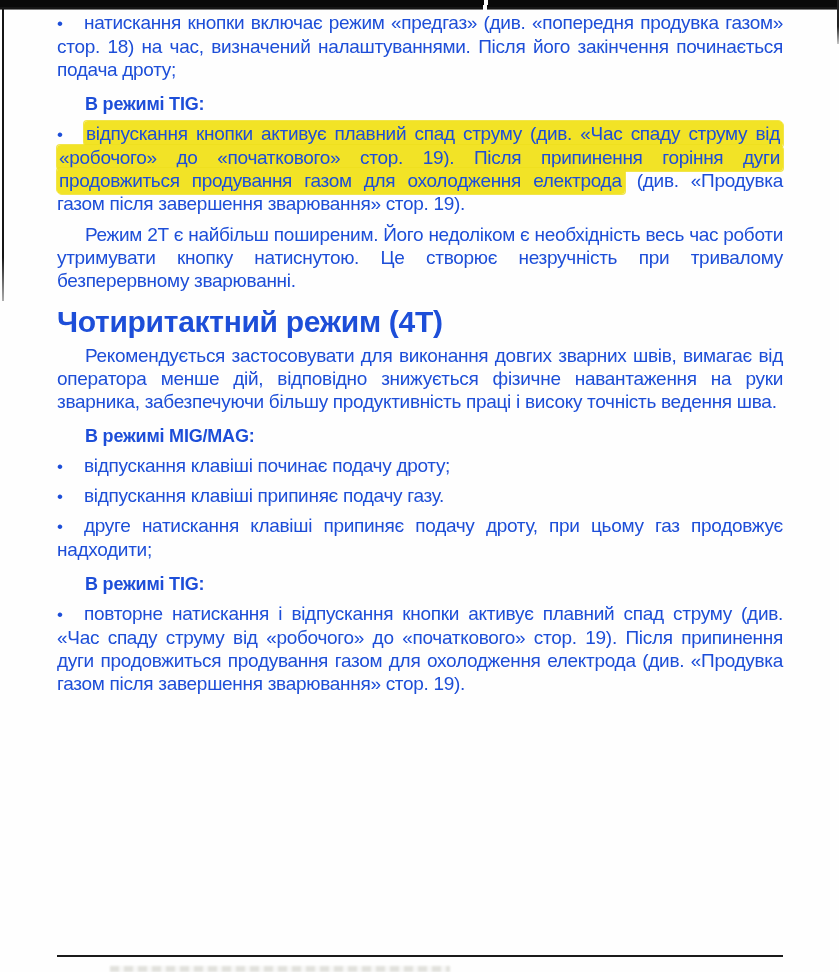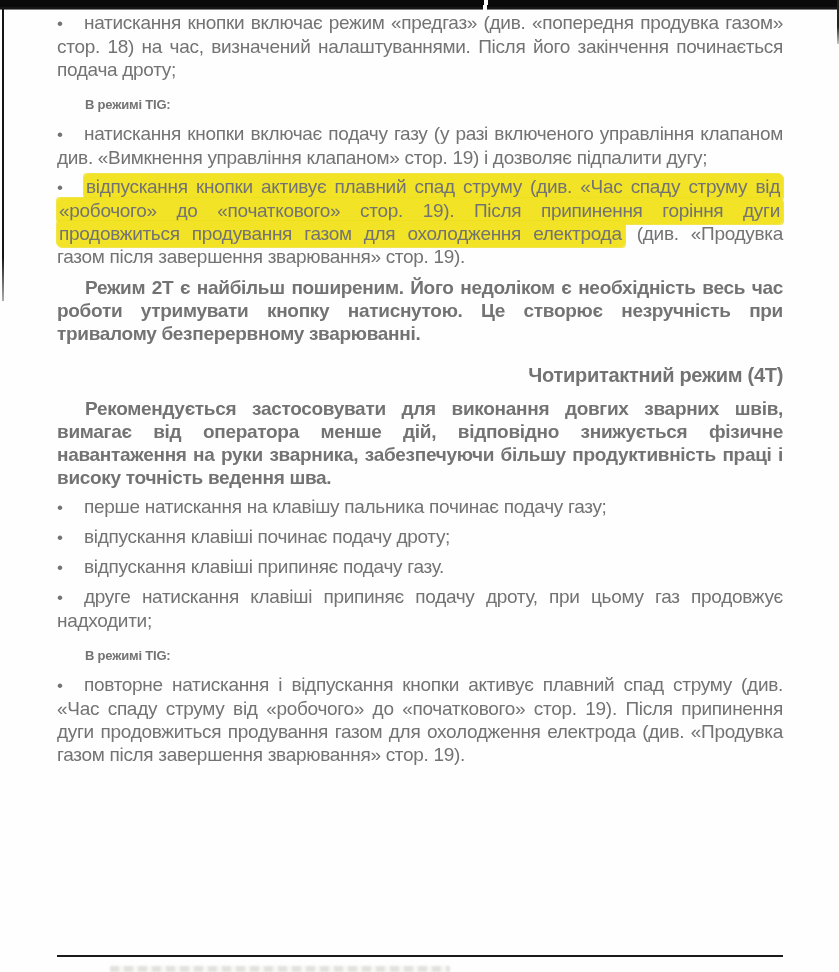--- a/index.html
+++ b/index.html
@@ -7,21 +7,21 @@
     padding: 0;
     background: #ffffff;
   }
   .page {
     position: relative;
     width: 839px;
     height: 972px;
     background: #fefefe;
     overflow: hidden;
     font-family: "Liberation Sans", sans-serif;
-    color: #737373;
+    color: #1d4ed8;
   }
   
   .topbar {
     position: absolute;
     top: 0; left: 0;
     width: 839px; height: 10px;
     background:
       linear-gradient(100deg, transparent 0 477px, #fdfdfd 477px 481px, transparent 481px),
       linear-gradient(to bottom, #0a0a0a 0 7px, #161616 7px 9px, rgba(20,20,20,.55) 9px 10px);
   }
@@ -50,37 +50,37 @@
     letter-spacing: -0.3px;
     text-align: justify;
   }
   p.bullet-item { margin: 6px 0 0 0; }
   p.bullet-item:first-child { margin-top: 0; }
   .bullet {
     display: inline-block;
     width: 27px;
     font-size: 17px;
   }
-  p.indent-para { margin: 8px 0 0 0; text-indent: 28px; font-weight: bold; }
+  p.indent-para { margin: 8px 0 0 0; text-indent: 28px; }
   .subheading {
     margin: 12px 0 6px 0;
     padding-left: 28px;
     font-weight: bold;
-    font-size: 13px;
+    font-size: 18px;
     line-height: 23px;
     letter-spacing: -0.2px;
     text-align: left;
   }
   .main-heading {
     margin: 16px 0 8px 0;
     font-weight: bold;
-    font-size: 20px;
+    font-size: 30px;
     line-height: 28px;
     letter-spacing: -0.3px;
-    text-align: right;
+    text-align: left;
   }
   .hl {
     background: #f2e326;
     border-radius: 4px;
     padding: 2px 3px 3px 2px;
     box-decoration-break: clone;
     -webkit-box-decoration-break: clone;
     box-shadow: 1px 1px 0 rgba(238,222,30,.8), -1px -1px 0 rgba(238,222,30,.8);
   }
   
@@ -108,32 +108,31 @@
   <div class="left-edge"></div>
   <div class="right-edge"></div>
 
   <div class="content">
 
     <p class="body-text bullet-item"><span class="bullet">•</span><span>натискання кнопки включає режим «предгаз» (див. «попередня продувка газом» стор. 18) на час, визначений налаштуваннями. Після його закінчення починається подача дроту;</span></p>
 
 
     <p class="body-text subheading">В режимі TIG:</p>
 
-    <p class="body-text bullet-item"><span class="bullet">•</span><span>натискання кнопки включає подачу газу (у разі включеного управління клапаном див. «Вимкнення управління клапаном» стор. 19) і дозволяє підпалити дугу;</span></p>
 
     <p class="body-text bullet-item"><span class="bullet">•</span><span class="hl">відпускання кнопки активує плавний спад струму (див. «Час спаду струму від «робочого» до «початкового» стор. 19). Після припинення горіння дуги продовжиться продування газом для охолодження електрода</span><span> (див. «Продувка газом після завершення зварювання» стор. 19).</span></p>
 
     <p class="body-text indent-para">Режим 2Т є найбільш поширеним. Його недоліком є необхідність весь час роботи утримувати кнопку натиснутою. Це створює незручність при тривалому безперервному зварюванні.</p>
 
     <p class="body-text main-heading">Чотиритактний режим (4Т)</p>
 
     <p class="body-text indent-para">Рекомендується застосовувати для виконання довгих зварних швів, вимагає від оператора менше дій, відповідно знижується фізичне навантаження на руки зварника, забезпечуючи більшу продуктивність праці і високу точність ведення шва.</p>
 
+    <p class="body-text subheading">В режимі MIG/MAG:</p>
 
-    <p class="body-text bullet-item"><span class="bullet">•</span><span>перше натискання на клавішу пальника починає подачу газу;</span></p>
 
     <p class="body-text bullet-item"><span class="bullet">•</span><span>відпускання клавіші починає подачу дроту;</span></p>
 
     <p class="body-text bullet-item"><span class="bullet">•</span><span>відпускання клавіші припиняє подачу газу.</span></p>
 
     <p class="body-text bullet-item"><span class="bullet">•</span><span>друге натискання клавіші припиняє подачу дроту, при цьому газ продовжує надходити;</span></p>
 
     <p class="body-text subheading">В режимі TIG:</p>
 
 

